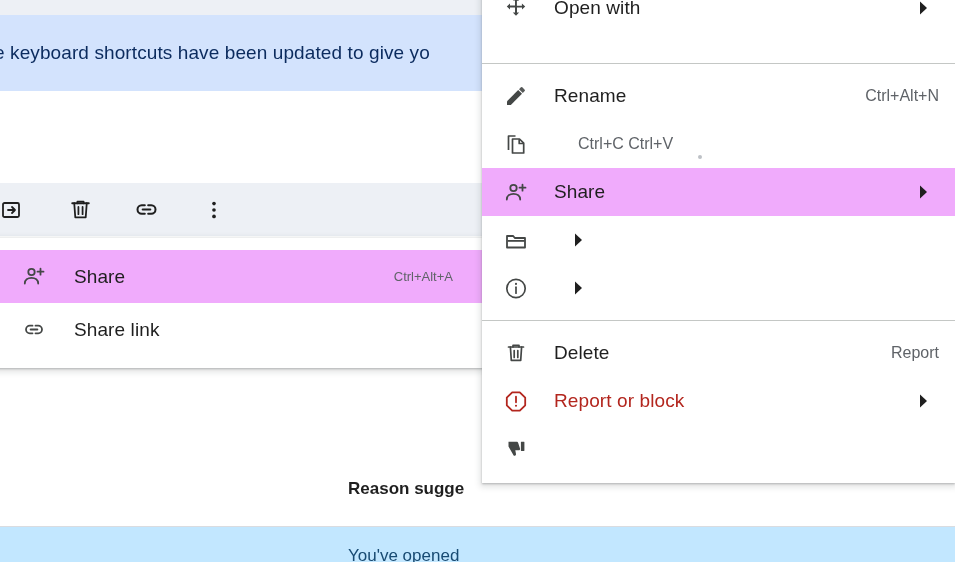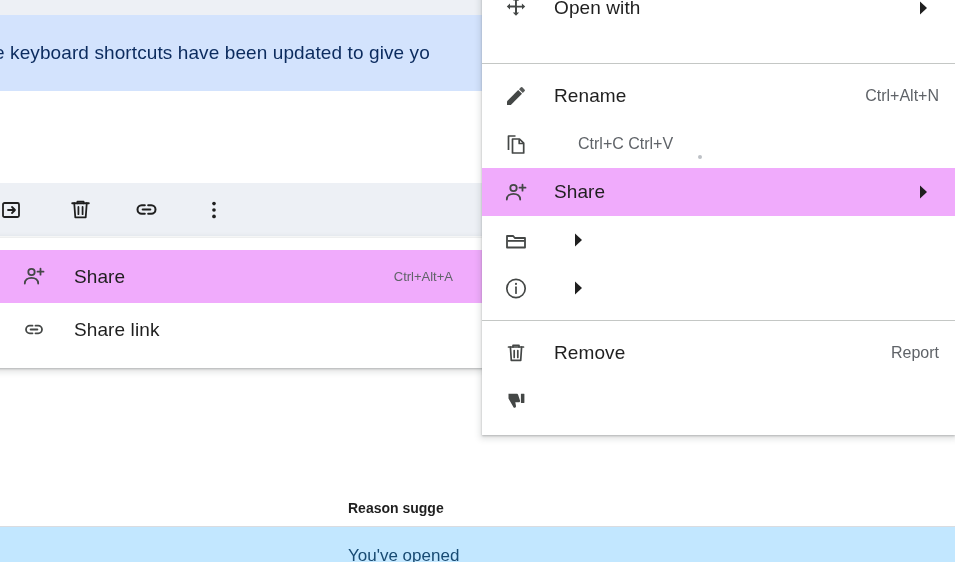--- a/index.html
+++ b/index.html
@@ -63,25 +63,24 @@
     color: #1f1f1f;
     flex: none;
   }
   #toolbar-band .tb-icon svg { display: block; }
   #toolbar-band .tb-spacer { flex: none; }
 
   #reason-heading {
     position: absolute;
     left: 348px;
     top: 479px;
-    font-size: 14px;
+    font-size: 17px;
     font-weight: bold;
     color: #1f1f1f;
     white-space: nowrap;
-    margin-top: 21px;
   }
   #footer-strip {
     position: absolute;
     left: 0;
     top: 526px;
     width: 955px;
     height: 36px;
     background: #c2e7ff;
     border-top: 1px solid #dadce0;
     overflow: hidden;
@@ -371,24 +370,39 @@
 
   <div class="menu-item">
     <span class="mi-icon">
       <svg width="24" height="24" viewBox="0 0 24 24" fill="none" stroke="currentColor" stroke-width="1.7" stroke-linecap="round" stroke-linejoin="round">
         <path d="M4.5 6h15"></path>
         <path d="M9 6V4.4h6V6"></path>
         <path d="M6.4 6l.9 13.4h9.4L17.6 6"></path>
         <path d="M10.2 9.6v6.8M13.8 9.6v6.8"></path>
       </svg>
     </span>
-    <span class="mi-label">Remove</span>
+    <span class="mi-label">Delete</span>
     <span class="mi-shortcut">Report</span>
   </div>
 
+  <div class="menu-item danger">
+    <span class="mi-icon">
+      <svg width="25" height="25" viewBox="0 0 24 24" fill="none" stroke="currentColor" stroke-width="1.8" stroke-linecap="round" stroke-linejoin="round">
+        <path d="M8.2 2.8h7.6l5.4 5.4v7.6l-5.4 5.4H8.2l-5.4-5.4V8.2z"></path>
+        <path d="M12 7.2v5.6"></path>
+        <circle cx="12" cy="16.2" r="1.05" fill="currentColor" stroke="none"></circle>
+      </svg>
+    </span>
+    <span class="mi-label">Report or block</span>
+    <span class="mi-arrow" style="color:#1f1f1f">
+      <svg width="12" height="14" viewBox="0 0 10 14" fill="currentColor">
+        <path d="M1 0.5l7 6.5-7 6.5z"></path>
+      </svg>
+    </span>
+  </div>
 
   <div class="menu-item">
     <span class="mi-icon">
       <svg width="25" height="25" viewBox="0 0 24 24" fill="currentColor">
         <path d="M3.2 4.2h9.3c.9 0 1.5.5 1.7 1.2l1.8 5.6c.3.9-.3 1.8-1.3 1.8h-3.4l.7 3.6c.2 1-.5 1.9-1.5 1.9-.4 0-.8-.2-1-.6l-1-1.7-4-7.1V4.2z"></path>
         <rect x="16.9" y="4.2" width="3.5" height="9.2" rx="0.4"></rect>
       </svg>
     </span>
   </div>
 </div>

